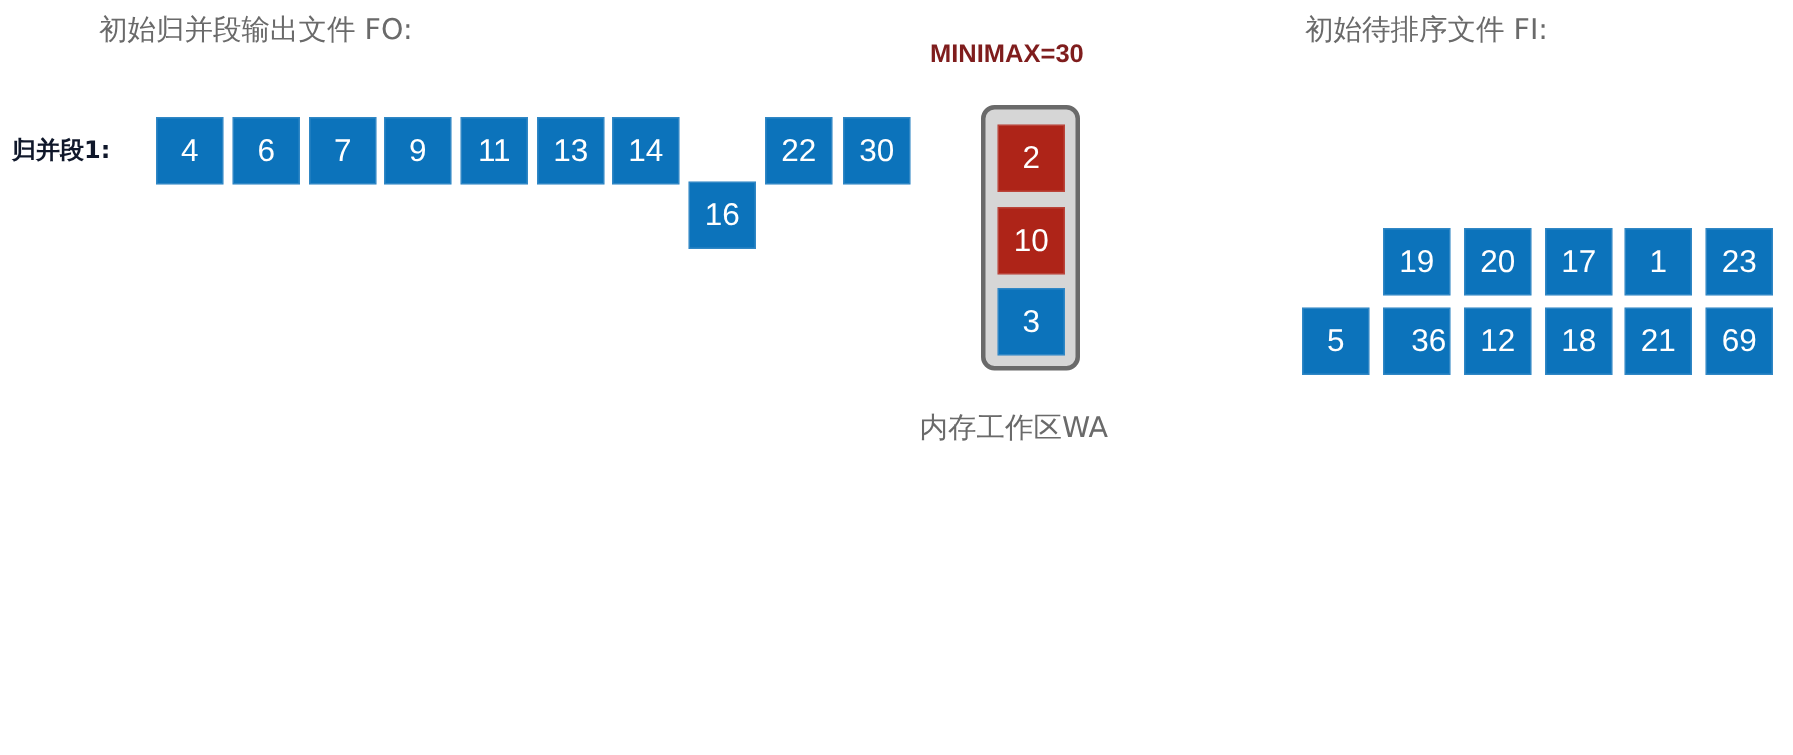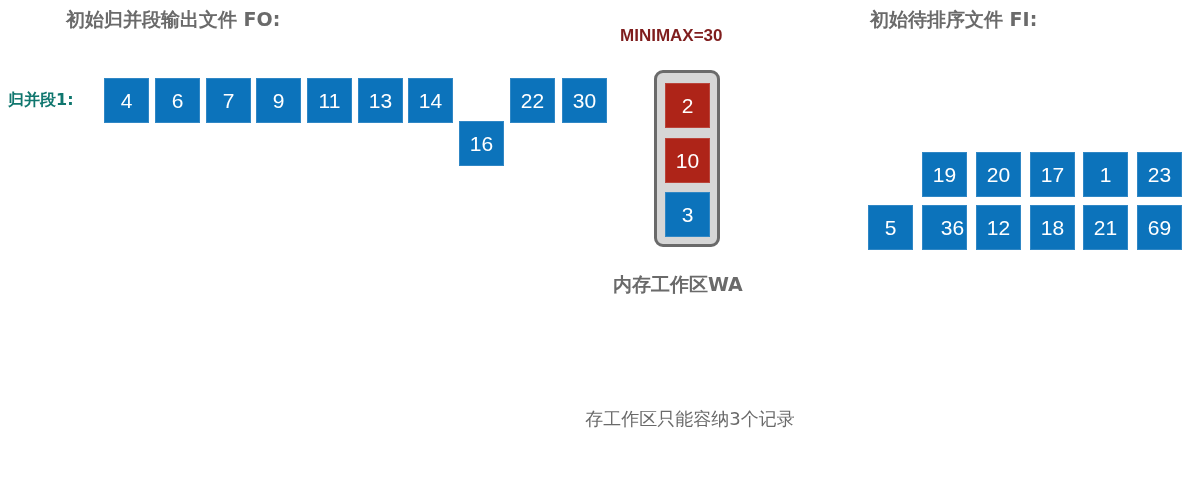--- a/index.html
+++ b/index.html
@@ -1,20 +1,20 @@
 <!DOCTYPE html>
 <html><head>
 <meta charset="utf-8">
 <style>
   html, body { margin: 0; padding: 0; background: #ffffff; }
   body { width: 1195px; height: 503px; position: relative; overflow: hidden;
          font-family: "DejaVu Sans", "Liberation Sans", sans-serif; }
   .abs { position: absolute; }
-  .title { color: #6a6a6a; font-size: 19px; white-space: nowrap; font-weight: bold; }
-  .seg-label { color: #0f766e; font-size: 16px; font-weight: bold; white-space: nowrap; }
+  .title { color: #6a6a6a; font-size: 19px; white-space: nowrap; }
+  .seg-label { color: #0f172a; font-size: 16px; font-weight: bold; white-space: nowrap; }
   .minimax { color: #7f1d1d; font-size: 17px; font-weight: bold; white-space: nowrap; font-family: "Liberation Sans", sans-serif; }
   .box { position: absolute; width: 45px; height: 45px; display: flex; align-items: center; justify-content: center;
          color: #fff; font-size: 21px; font-family: "Liberation Sans", sans-serif; box-sizing: border-box;
          border: 1px solid rgba(255,255,255,0.15); }
   .blue { background: #0c73bb; }
   .red { background: #ae2418; }
   .wa-frame { position: absolute; left: 654px; top: 70px; width: 66px; height: 177px;
               background: #d6d6d6; border: 3px solid #6a6a6a; border-radius: 9px; box-sizing: border-box; }
   .note { color: #6a6a6a; font-size: 18px; text-align: center; line-height: 29px; white-space: nowrap; }
 </style>
@@ -54,14 +54,13 @@
 <div>
   <div class="box blue" style="left:868px; top:205px;">5</div>
   <div class="box blue" style="left:922px; top:205px;padding-left:16px;">36</div>
   <div class="box blue" style="left:976px; top:205px;">12</div>
   <div class="box blue" style="left:1030px; top:205px;">18</div>
   <div class="box blue" style="left:1083px; top:205px;">21</div>
   <div class="box blue" style="left:1137px; top:205px;">69</div>
 </div>
 
 <div class="abs note" style="left:540px; top:404px; width:300px;">
-  <div>存工作区只能容纳3个记录</div>
 </div>
 
 </body></html>

